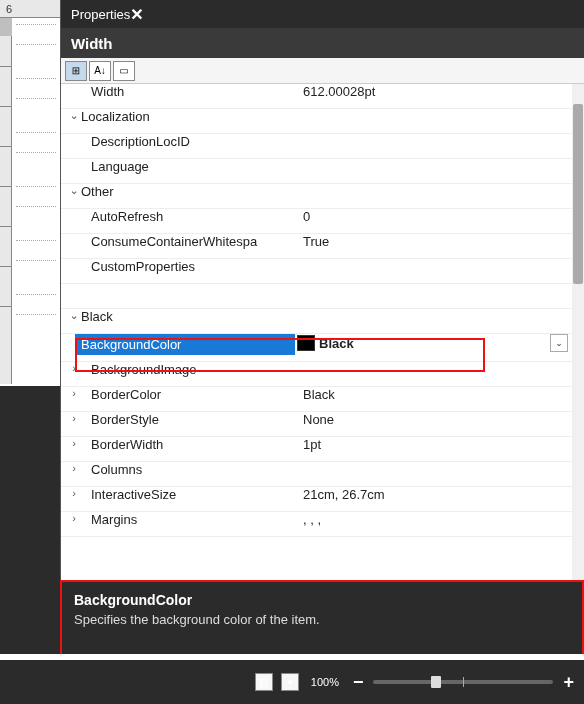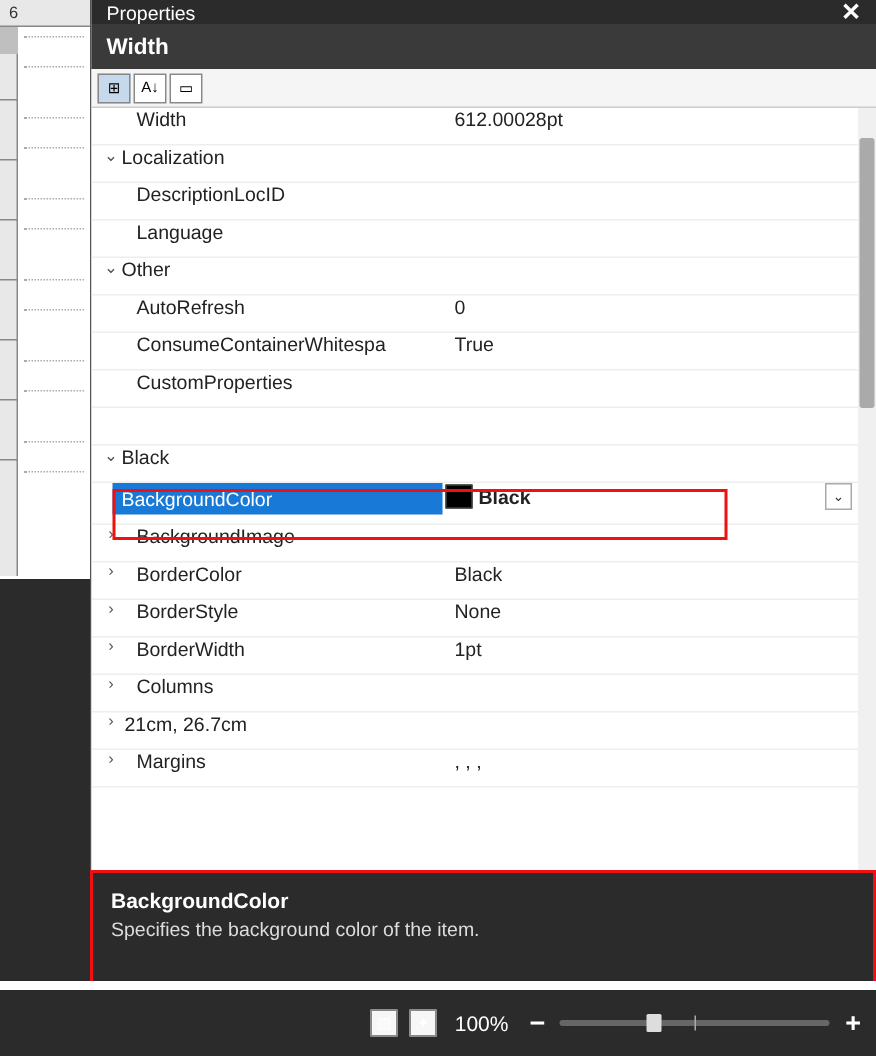--- a/index.html
+++ b/index.html
@@ -53,23 +53,22 @@
 
   
   .panel {
     position:absolute; left:60px; top:0; right:0; height: 660px;
     background:#fff;
     display:flex; flex-direction:column;
     border-left:1px solid #555;
   }
   .panel-title {
     background:#2b2b2b; color:#fff;
-    height:16px; display:flex; align-items:center;
+    height:28px; display:flex; align-items:center;
     padding:0 10px; font-size:13px;
-    justify-content:space-between;
   }
   .panel-title .close {
     font-size:16px; cursor:pointer; font-weight:bold;
   }
   .panel-sub {
     background:#3a3a3a; color:#fff;
     height:30px; display:flex; align-items:center;
     padding:0 10px; font-weight:bold; font-size:15px;
   }
   .panel-toolbar {
@@ -135,21 +134,21 @@
   .statusbar {
     position:absolute; left:0; right:0; bottom:0; height:44px;
     background:#2b2b2b; color:#fff;
     display:flex; align-items:center; justify-content:flex-end;
     padding:0 8px; gap:8px;
   }
   .statusbar .sb-icon {
     width:18px; height:18px; background:#f7f7f7; border:1px solid #888;
     display:flex;align-items:center;justify-content:center;font-size:10px;
   }
-  .statusbar .zoomtxt { font-size:14px; margin:0 4px; }
+  .statusbar .zoomtxt { font-size:11px; margin:0 4px; }
   .statusbar .zoombar {
     width:180px; height:4px; background:#666; position:relative; border-radius:2px;
   }
   .statusbar .zoombar .tick { position:absolute; top:-3px; width:1px; height:10px; background:#aaa; left:50%; }
   .statusbar .zoombar .knob { position:absolute; top:-4px; width:10px; height:12px; background:#ddd; left:32%; border-radius:1px; }
   .statusbar .pm { font-size:18px; font-weight:bold; cursor:pointer; padding:0 2px;}
   .bottom-white {
     position:absolute; left:0; right:0; bottom:44px; height:6px; background:#fff;
   }
 </style>
@@ -287,20 +286,21 @@
         <span class="label indent1">BorderWidth</span>
         <span class="val">1pt</span>
       </div>
       <div class="row">
         <span class="exp">›</span>
         <span class="label indent1">Columns</span>
         <span class="val"></span>
       </div>
       <div class="row">
         <span class="exp">›</span>
+        <span class="label indent1">InteractiveSize</span>
         <span class="val">21cm, 26.7cm</span>
       </div>
       <div class="row">
         <span class="exp">›</span>
         <span class="label indent1">Margins</span>
         <span class="val">, , ,</span>
       </div>
     </div>
     <div class="scrolltrack">
       <div class="scrollthumb" style="top:20px;height:180px"></div>

